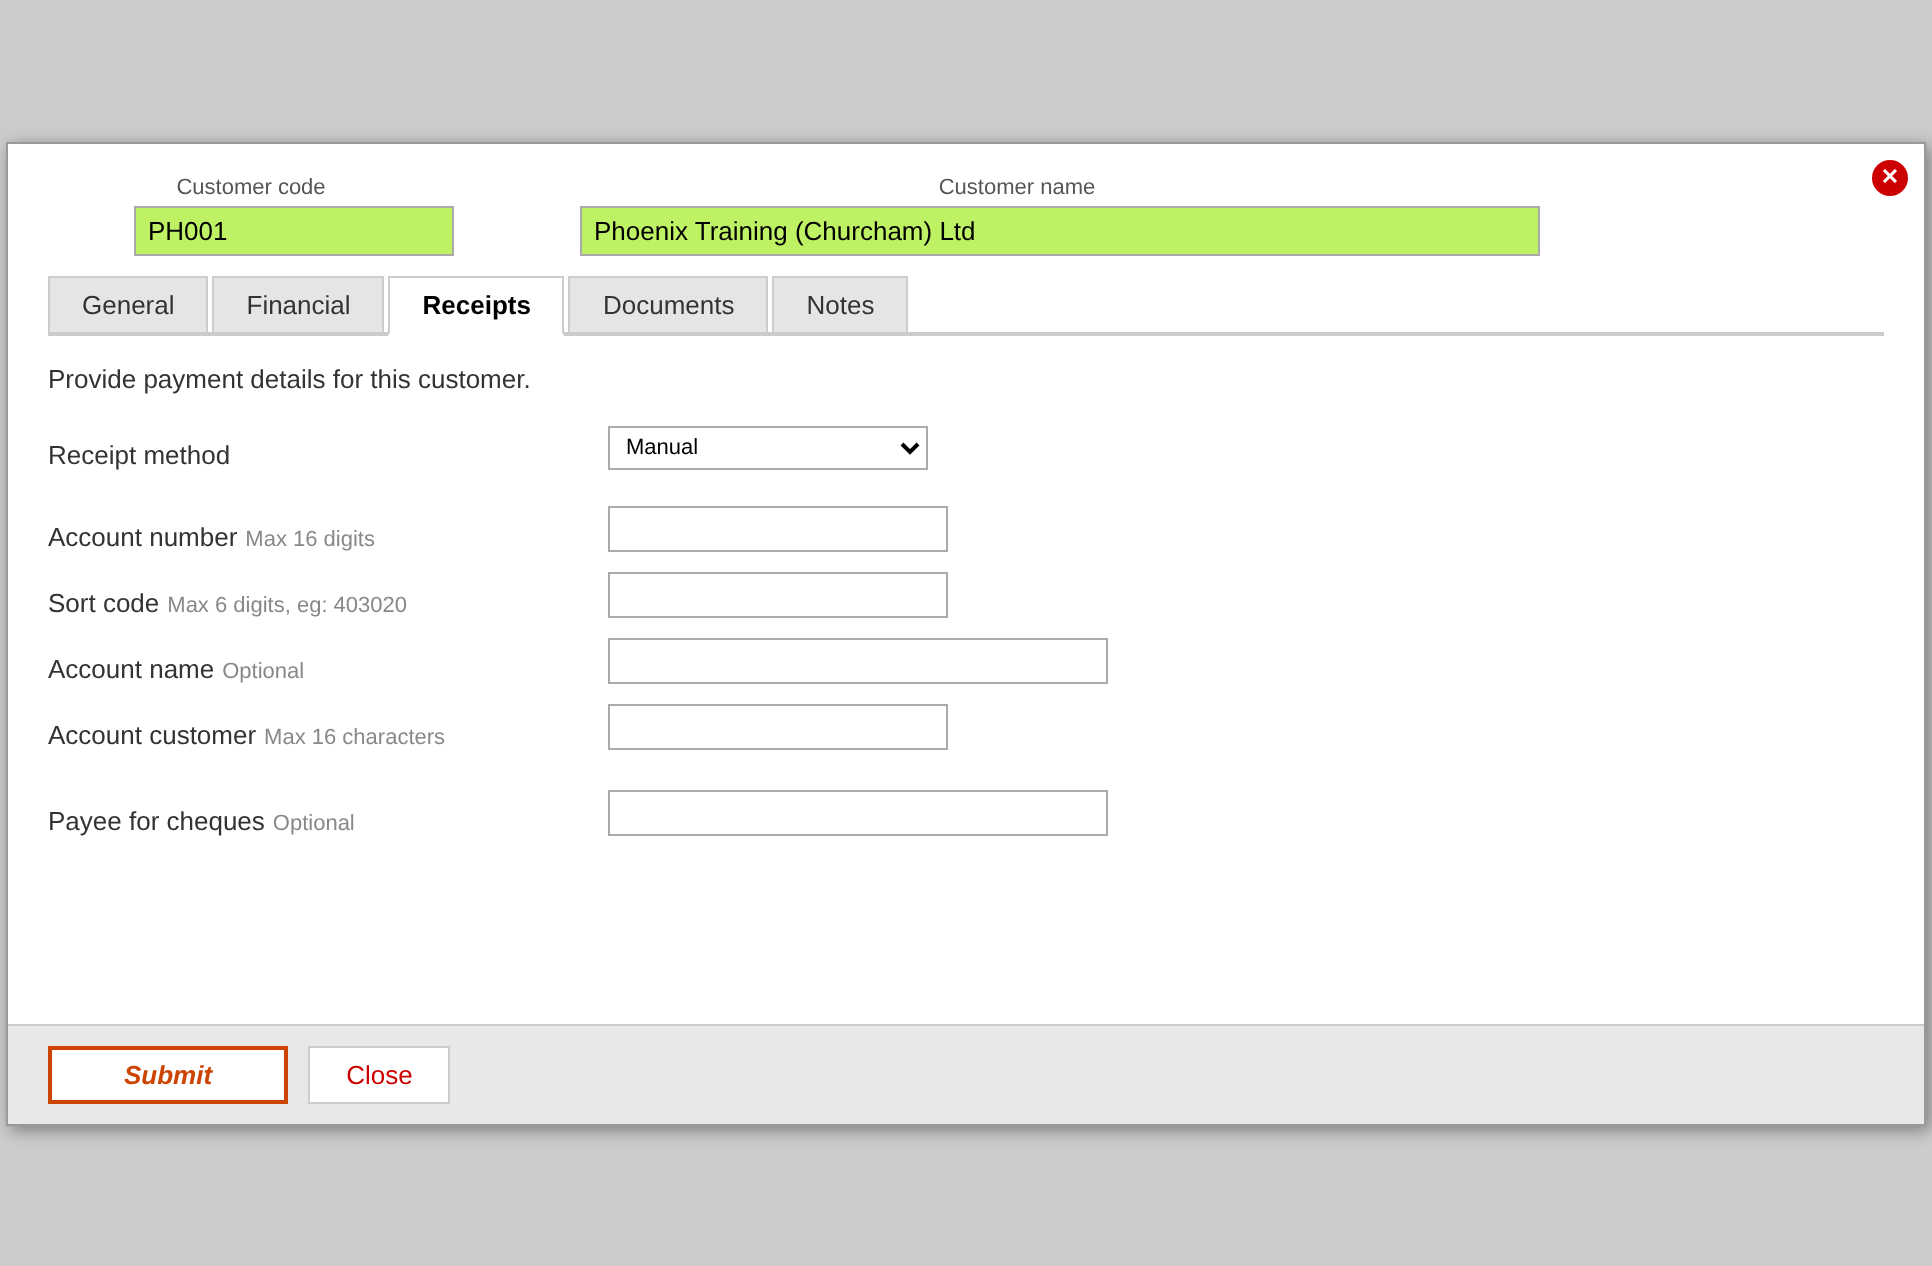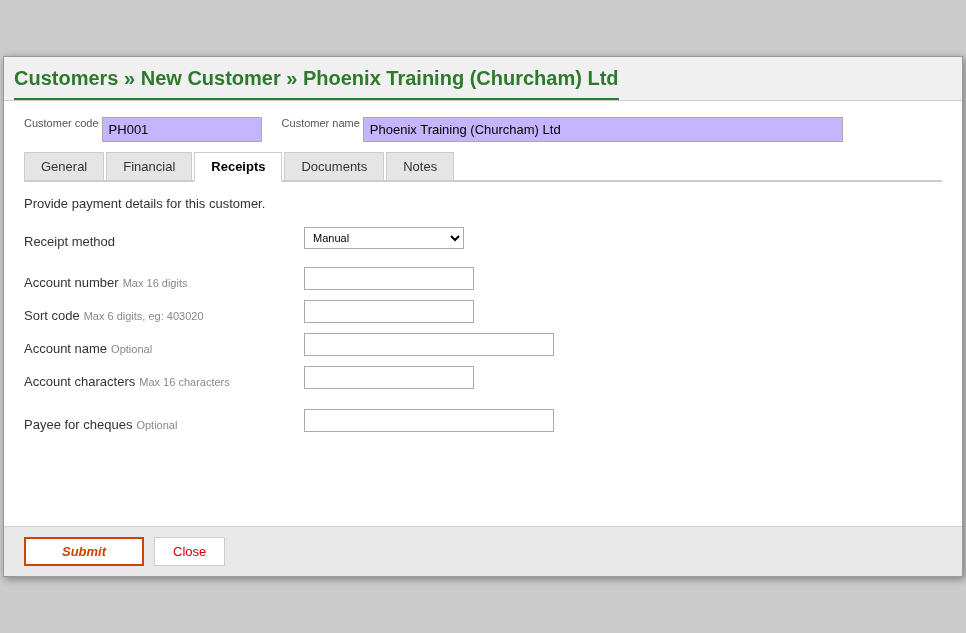--- a/index.html
+++ b/index.html
@@ -57,31 +57,34 @@
       background: #fff;
     }
     .fields-row {
       display: flex;
       gap: 20px;
       margin-top: 6px;
       margin-bottom: 10px;
     }
     .field-group {
       display: flex;
+      flex-direction: column;
       gap: 3px;
+      align-items: center;
     }
     .field-label-small {
       font-size: 11px;
       color: #555;
     }
     .field-input {
       border: 1px solid #aaa;
       padding: 4px 6px;
       font-size: 13px;
-      background: #c4b5fd;
+      background: #bef264;
+      margin-left: 43px;
     }
     .tabs-row {
       display: flex;
       border-bottom: 2px solid #ccc;
       margin-top: 4px;
     }
     .tab {
       padding: 6px 16px;
       border: 1px solid #ccc;
       border-bottom: none;
@@ -166,23 +169,20 @@
       font-size: 13px;
     }
   </style>
 </head>
 <body>
 
 <div class="modal">
 
   <button class="close-btn">✕</button>
 
-  <div class="modal-header">
-    <div class="modal-title">Customers » New Customer » Phoenix Training (Churcham) Ltd</div>
-  </div>
 
   <div class="modal-body">
 
     <div class="fields-row">
       <div class="field-group">
         <span class="field-label-small">Customer code</span>
         <input class="field-input" style="width: 160px;" type="text" value="PH001">
       </div>
       <div class="field-group">
         <span class="field-label-small">Customer name</span>
@@ -228,21 +228,21 @@
 
       <div class="form-row">
         <span class="form-label">
           <span>Account name</span><span class="hint">Optional</span>
         </span>
         <input class="form-control form-control-wide" type="text" value="" style="">
       </div>
 
       <div class="form-row">
         <span class="form-label">
-          <span>Account characters</span><span class="hint">Max 16 characters</span>
+          <span>Account customer</span><span class="hint">Max 16 characters</span>
         </span>
         <input class="form-control form-control-medium" type="text" value="" style="">
       </div>
 
 
       <div style="height:10px;"></div>
 
       <div class="form-row">
         <span class="form-label">
           <span>Payee for cheques</span><span class="hint">Optional</span>

